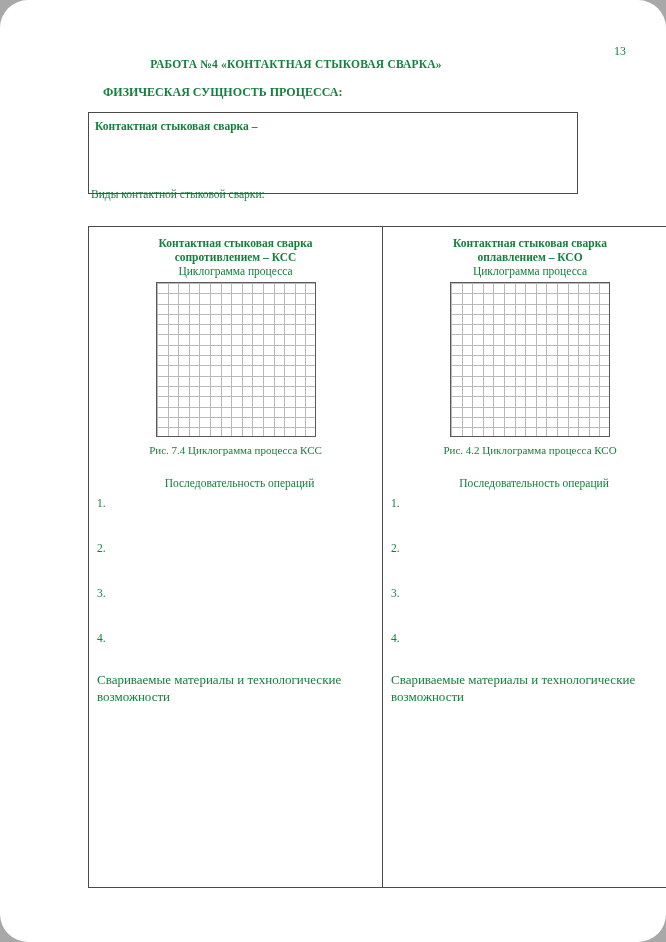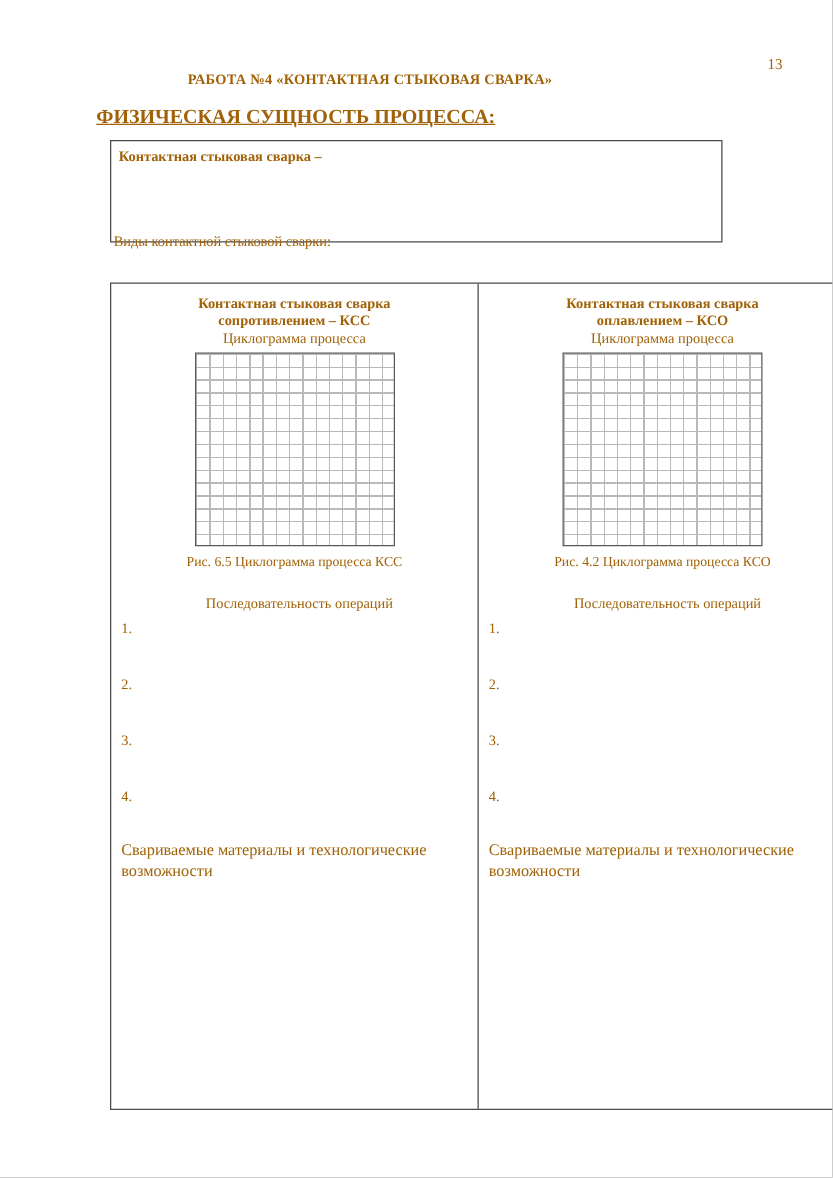--- a/index.html
+++ b/index.html
@@ -7,23 +7,24 @@
     padding: 0;
     background: #a8a8a8;
   }
   .page {
     width: 666px;
     height: 942px;
     background: #ffffff;
     position: relative;
     margin: 0 auto;
     font-family: "Liberation Serif", serif;
-    color: #a16207;
+    color: #15803d;
     box-sizing: border-box;
     overflow: hidden;
+    border-radius: 28px;
   }
   .page-number {
     position: absolute;
     top: 44px;
     right: 40px;
     font-size: 12px;
     font-family: "Liberation Serif", serif;
   }
   .doc-title {
     position: absolute;
@@ -31,24 +32,23 @@
     left: 0;
     width: 592px;
     text-align: center;
     font-size: 11.5px;
     font-weight: bold;
     letter-spacing: 0.2px;
   }
   .section-heading {
     position: absolute;
     top: 85px;
-    left: 77px;
-    font-size: 16px;
-    font-weight: bold;
-    text-decoration: underline;
+    left: 103px;
+    font-size: 12px;
+    font-weight: bold;
   }
   .essence-box {
     position: absolute;
     top: 112px;
     left: 88px;
     width: 490px;
     height: 82px;
     border: 1px solid #4a4a4a;
     box-sizing: border-box;
   }
@@ -159,21 +159,21 @@
 
     <div class="col left">
       <div class="col-head">
         <span>Контактная стыковая сварка</span><br>
         <span>сопротивлением – КСС</span>
       </div>
       <div class="col-subhead">Циклограмма процесса</div>
       <div class="grid-wrap">
         <div class="grid"></div>
       </div>
-      <div class="fig-caption">Рис. 6.5 Циклограмма процесса КСС</div>
+      <div class="fig-caption">Рис. 7.4 Циклограмма процесса КСС</div>
       <div class="seq-label">Последовательность операций</div>
       <div class="step s1">1.</div>
       <div class="step s2">2.</div>
       <div class="step s3">3.</div>
       <div class="step s4">4.</div>
       <div class="materials">Свариваемые материалы и технологические возможности</div>
     </div>
 
     <div class="col right">
       <div class="col-head">

